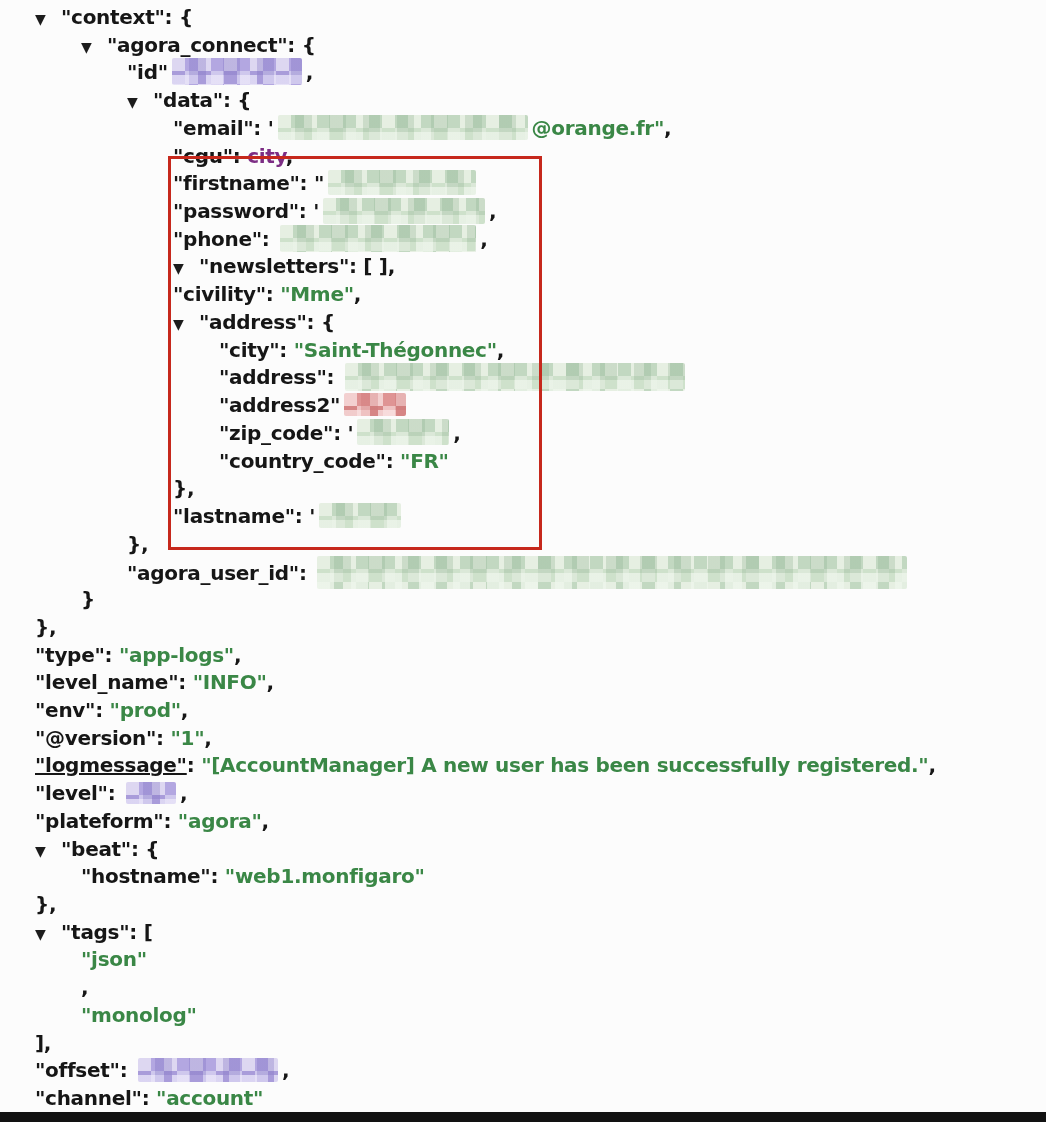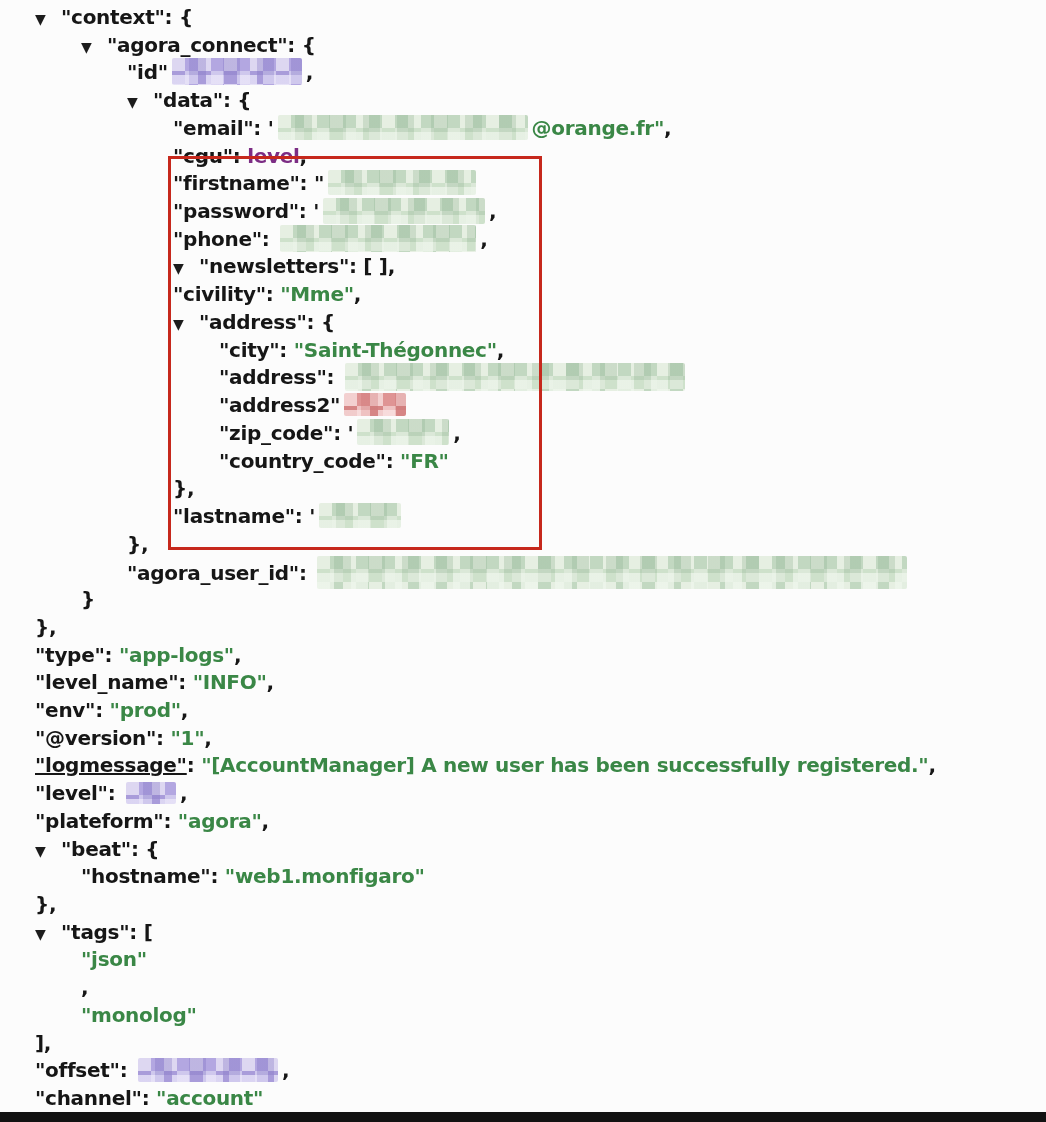--- a/index.html
+++ b/index.html
@@ -63,21 +63,21 @@
 </head>
 <body>
 
 <div class="screen">
   <div class="tree">
       <div class="ln" style="padding-left: 35px;"><span class="arw">▼</span><span class="k">"context"</span><span class="pc">: {</span></div>
       <div class="ln" style="padding-left: 81px;"><span class="arw">▼</span><span class="k">"agora_connect"</span><span class="pc">: {</span></div>
       <div class="ln" style="padding-left: 127px;"><span class="k">"id"</span><span class="bz bz-p" style="width: 130px; height: 27px;"></span><span class="pc">,</span></div>
       <div class="ln" style="padding-left: 127px;"><span class="arw">▼</span><span class="k">"data"</span><span class="pc">: {</span></div>
       <div class="ln" style="padding-left: 173px;"><span class="k">"email"</span><span class="pc">: '</span><span class="bz bz-g" style="width: 250px; height: 25px;"></span><span class="sv">@orange.fr"</span><span class="pc">,</span></div>
-      <div class="ln" style="padding-left: 173px;"><span class="k">"cgu"</span><span class="pc">: </span><span class="lv">level</span><span class="pc">,</span></div>
+      <div class="ln" style="padding-left: 173px;"><span class="k">"cgu"</span><span class="pc">: </span><span class="lv">city</span><span class="pc">,</span></div>
       <div class="ln" style="padding-left: 173px;"><span class="k">"firstname"</span><span class="pc">: "</span><span class="bz bz-g" style="width: 148px; height: 25px;"></span></div>
       <div class="ln" style="padding-left: 173px;"><span class="k">"password"</span><span class="pc">: '</span><span class="bz bz-g" style="width: 162px; height: 26px;"></span><span class="pc">,</span></div>
       <div class="ln" style="padding-left: 173px;"><span class="k">"phone"</span><span class="pc">: </span><span class="bz bz-g" style="width: 196px; height: 27px;"></span><span class="pc">,</span></div>
       <div class="ln" style="padding-left: 173px;"><span class="arw">▼</span><span class="k">"newsletters"</span><span class="pc">: [ ],</span></div>
       <div class="ln" style="padding-left: 173px;"><span class="k">"civility"</span><span class="pc">: </span><span class="sv">"Mme"</span><span class="pc">,</span></div>
       <div class="ln" style="padding-left: 173px;"><span class="arw">▼</span><span class="k">"address"</span><span class="pc">: {</span></div>
       <div class="ln" style="padding-left: 219px;"><span class="k">"city"</span><span class="pc">: </span><span class="sv">"Saint-Thégonnec"</span><span class="pc">,</span></div>
       <div class="ln" style="padding-left: 219px;"><span class="k">"address"</span><span class="pc">: </span><span class="bz bz-g" style="width: 340px; height: 28px;"></span></div>
       <div class="ln" style="padding-left: 219px;"><span class="k">"address2"</span><span class="bz bz-r" style="width: 62px; height: 23px;"></span></div>
       <div class="ln" style="padding-left: 219px;"><span class="k">"zip_code"</span><span class="pc">: '</span><span class="bz bz-g" style="width: 92px; height: 26px;"></span><span class="pc">,</span></div>

